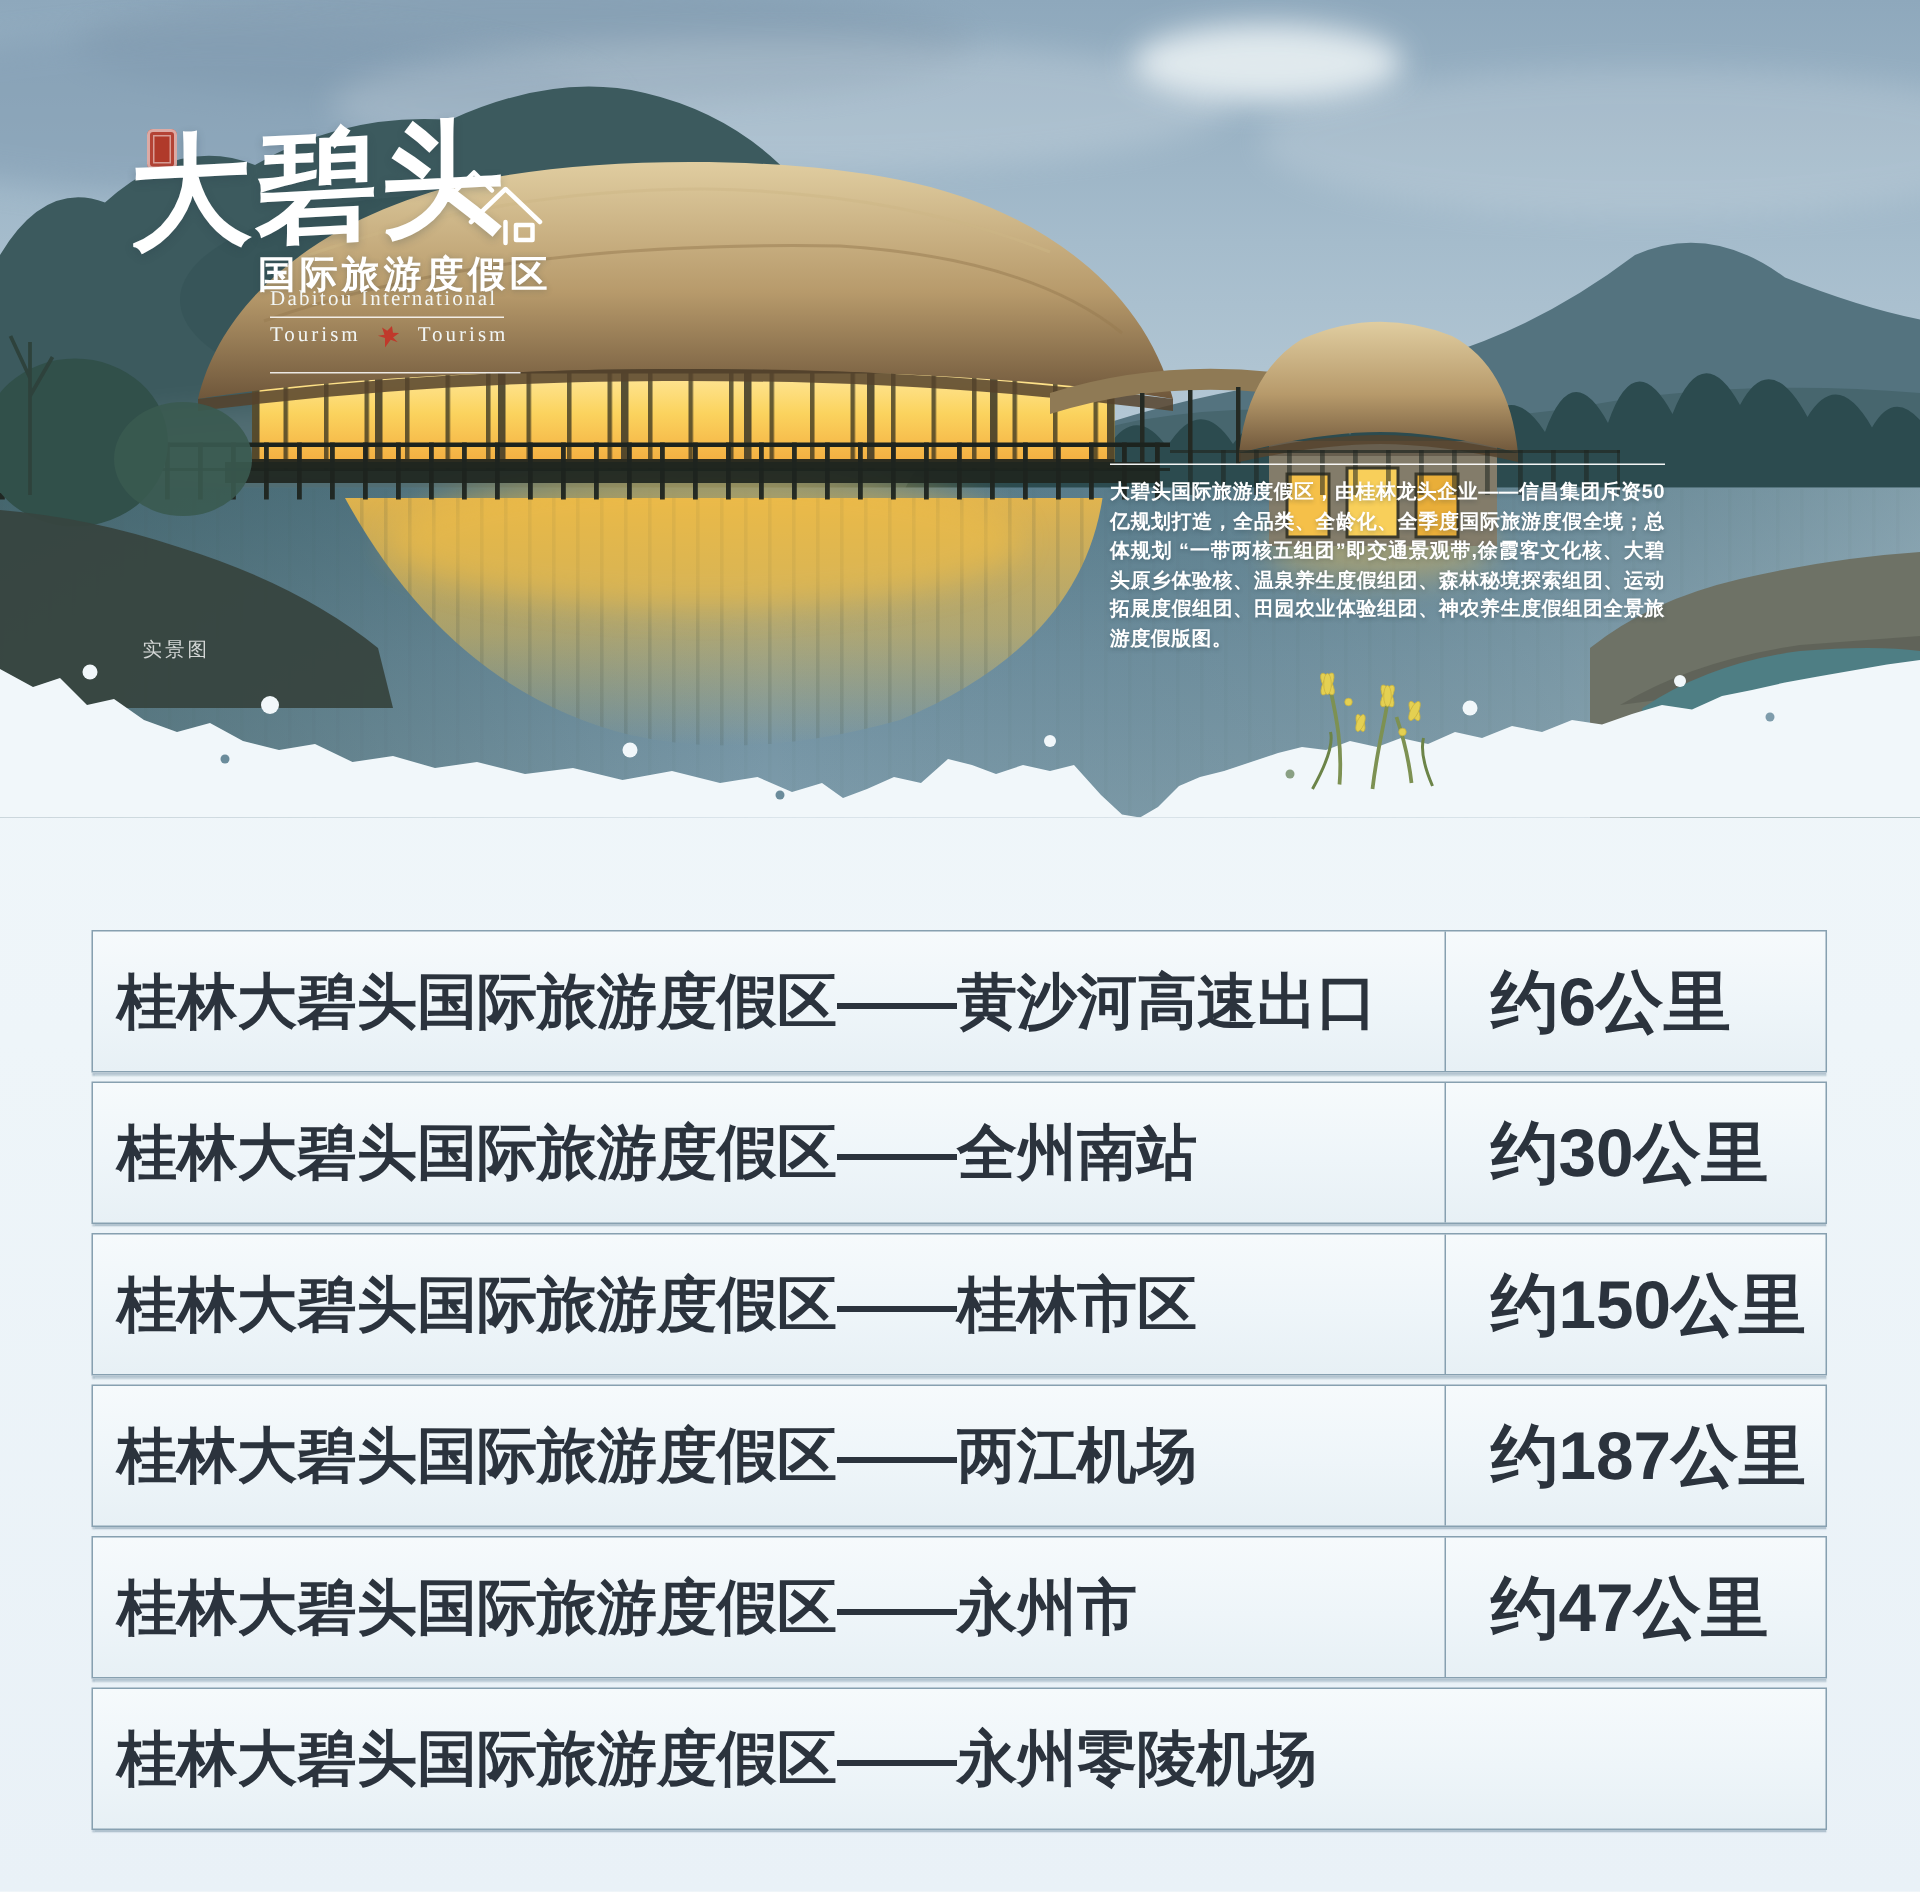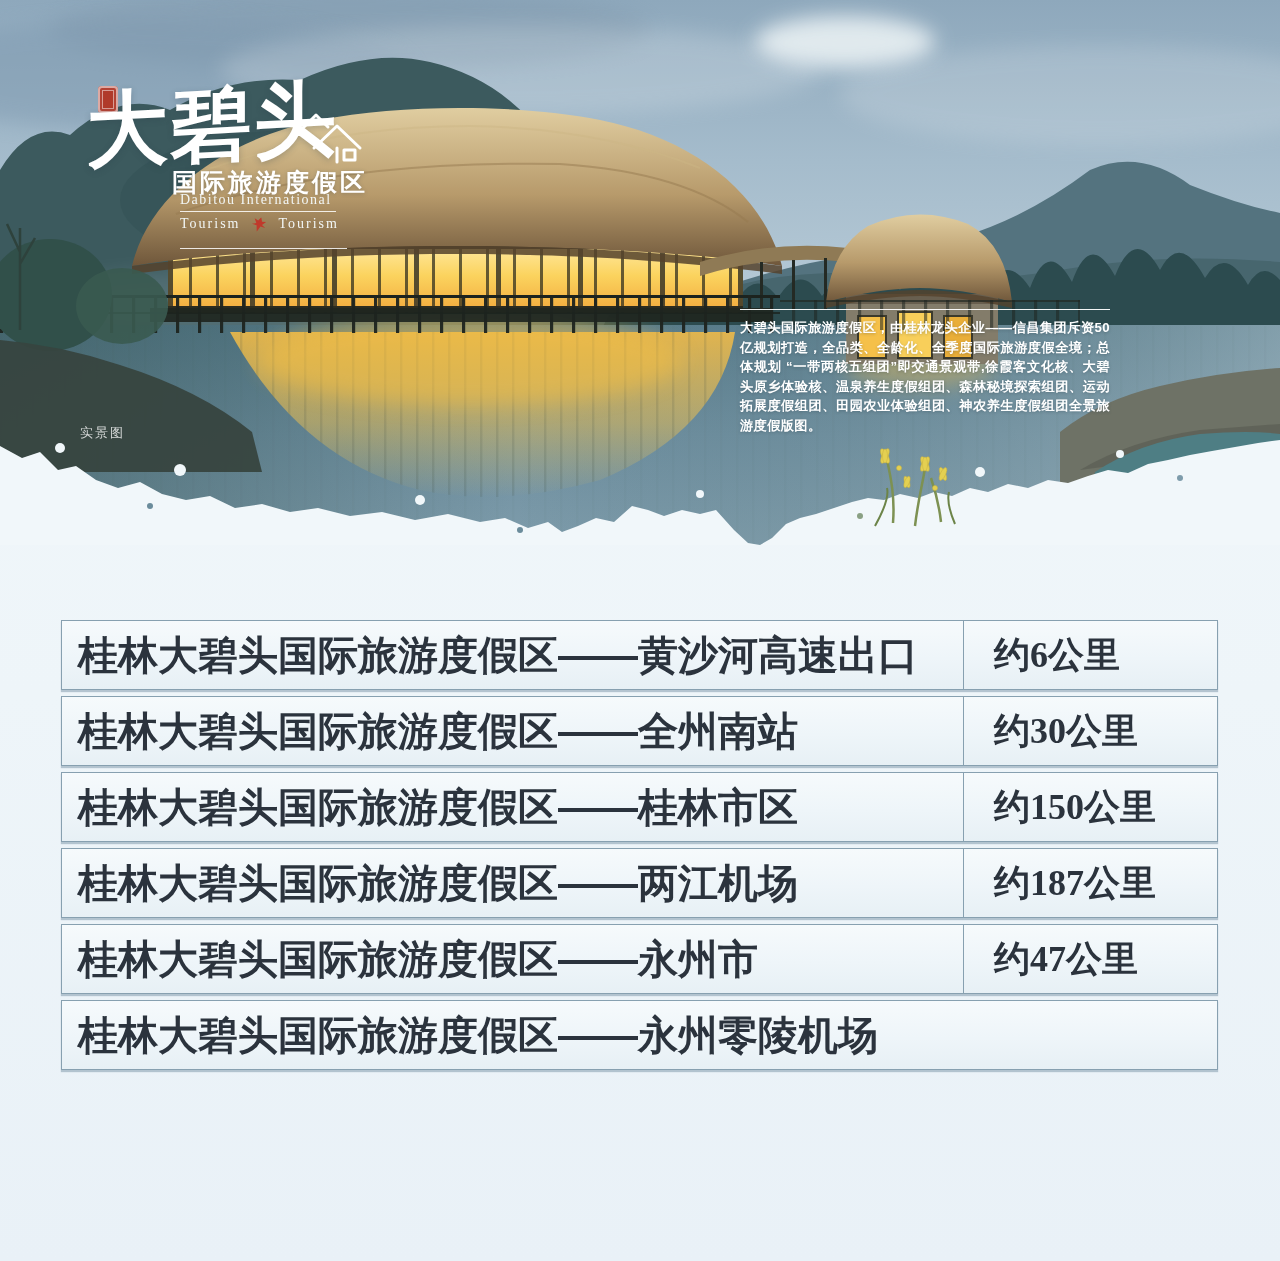--- a/index.html
+++ b/index.html
@@ -43,53 +43,53 @@
   }
   .brand-en2 {
     position:absolute; left:96px; top:142px; font-family:"Liberation Serif", serif;
     font-size:14px; letter-spacing:2px; white-space:nowrap;
     border-bottom:1px solid rgba(255,255,255,.85); padding:0 8px 16px 0;
     color:#f2f6f5; display:inline-flex; align-items:center; gap:12px;
   }
   .leaf-icon { display:inline-block; transform:rotate(18deg); }
 
   .watermark {
-    position:absolute; left:80px; top:424px; color:rgba(255,255,255,.78);
+    position:absolute; left:95px; top:424px; color:rgba(255,255,255,.78);
     font-size:13px; letter-spacing:2px;
   }
 
   
   .overlay { position:absolute; left:740px; top:300px; width:370px; color:#ffffff; }
   .overlay-title {
     font-size:22px; font-weight:700; letter-spacing:3px; white-space:nowrap;
     text-shadow:0 1px 4px rgba(30,50,60,.35);
   }
   .overlay-rule { margin-top:9px; height:1px; background:rgba(255,255,255,.95); }
   .overlay-desc {
     margin-top:8px; font-size:13.2px; line-height:19.5px; font-weight:600;
     text-align:justify; letter-spacing:.4px; text-shadow:0 1px 3px rgba(30,50,60,.3);
   }
 
   
   .distance-table { position:absolute; left:61px; top:620px; width:1157px; }
   .t-row {
-    display:flex; height:70px; margin-bottom:6px;
+    display:flex; height:95px; margin-bottom:6px;
     border:1px solid #87a0b0;
     background:linear-gradient(180deg,#f6fafc 0%, #eef5f9 55%, #e7f0f5 100%);
     box-shadow:0 2px 1px rgba(108,137,158,.45);
     text-align:right;
   }
   .cell { display:flex; align-items:center; color:#2b333d; font-weight:700; }
   .cell-route {
     width:901px; padding-left:16px; font-size:40px; letter-spacing:0;
     white-space:nowrap; overflow:hidden;
   }
   .cell-dist {
-    flex:1; border-left:1px solid #87a0b0; padding-left:30px; font-size:36px;
-    font-family:Liberation Serif, serif; white-space:nowrap;
+    flex:1; border-left:1px solid #87a0b0; padding-left:30px; font-size:45px;
+    font-family:Liberation Sans, sans-serif; white-space:nowrap;
   }
 </style>
 </head>
 <body>
 
 <div class="page">
 
   <div class="hero">
 
     <svg class="hero-art" viewBox="0 0 1280 545" preserveAspectRatio="none" aria-hidden="true">

